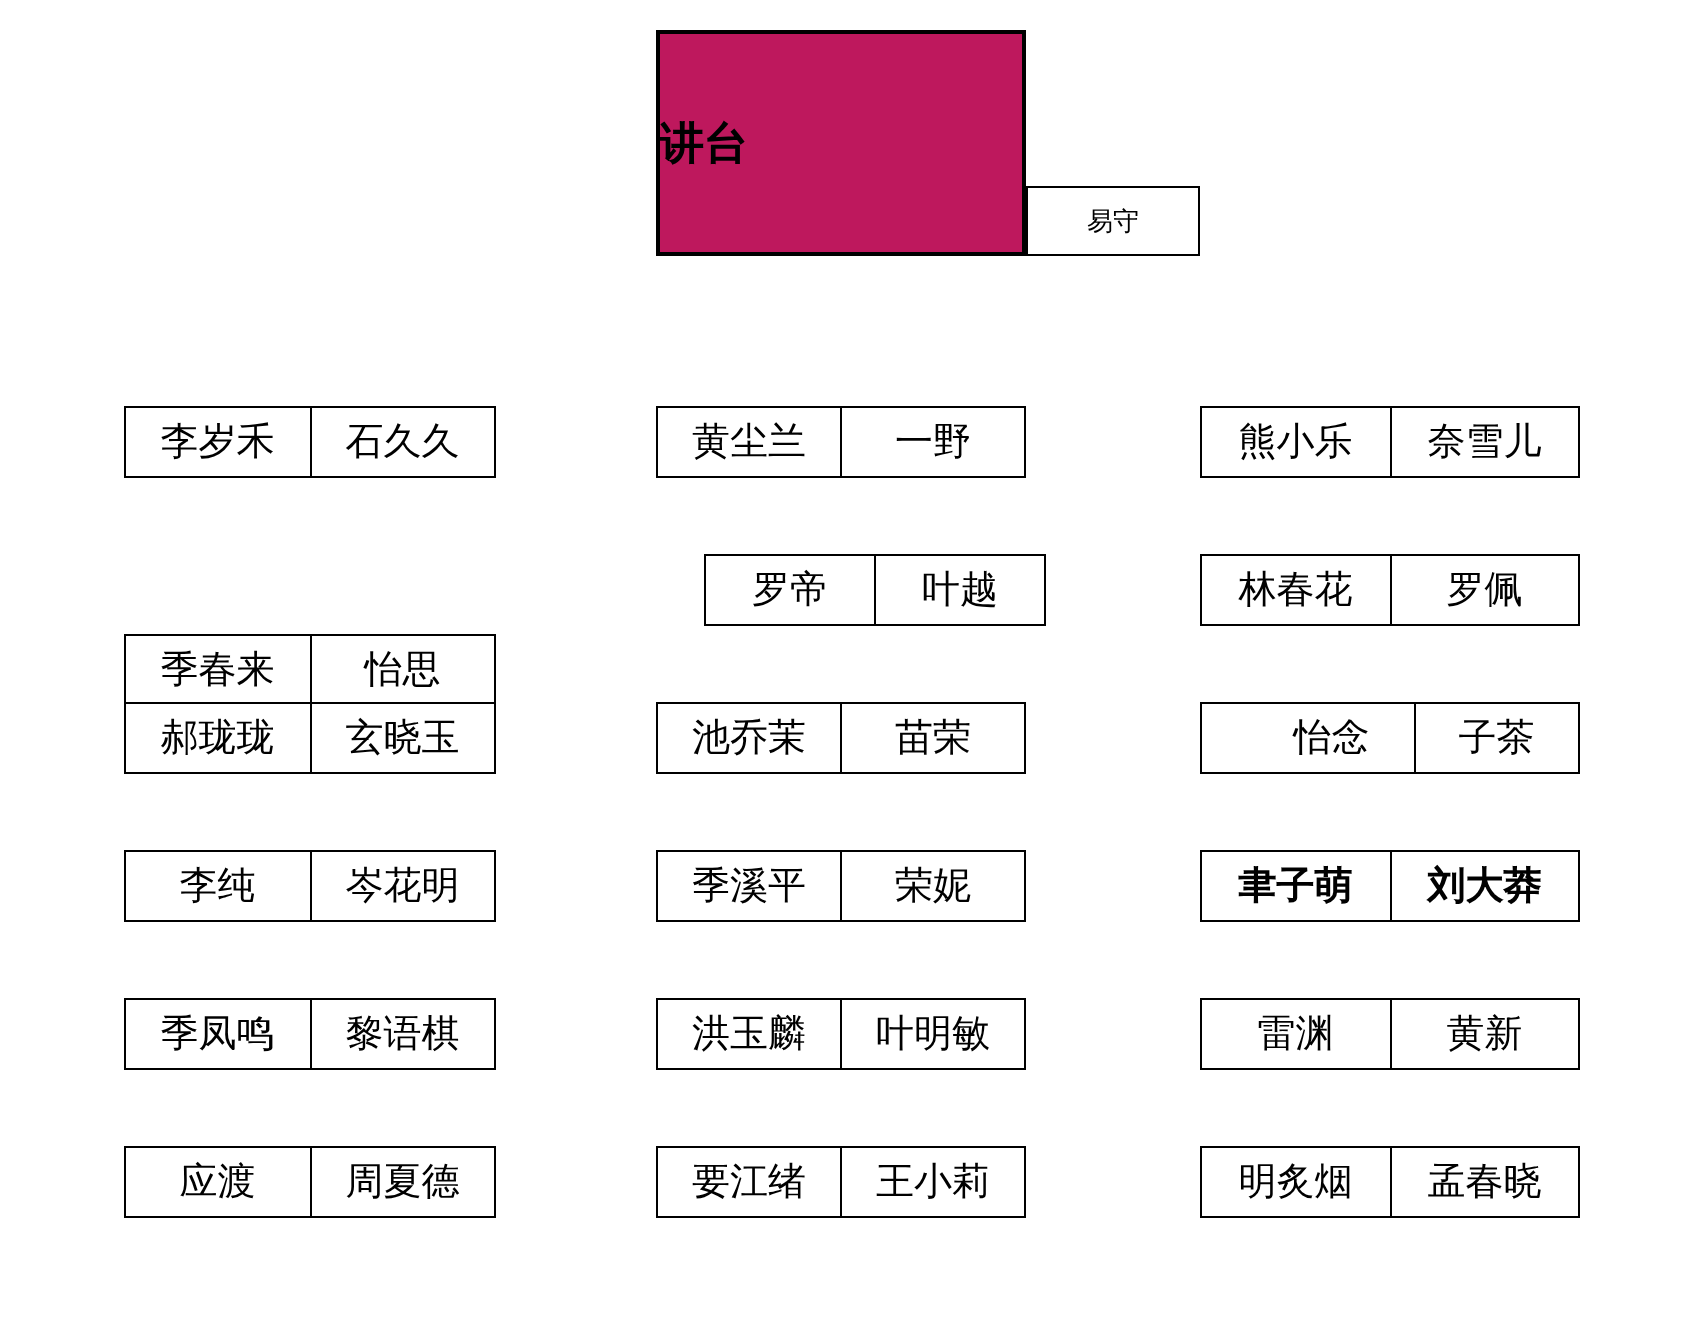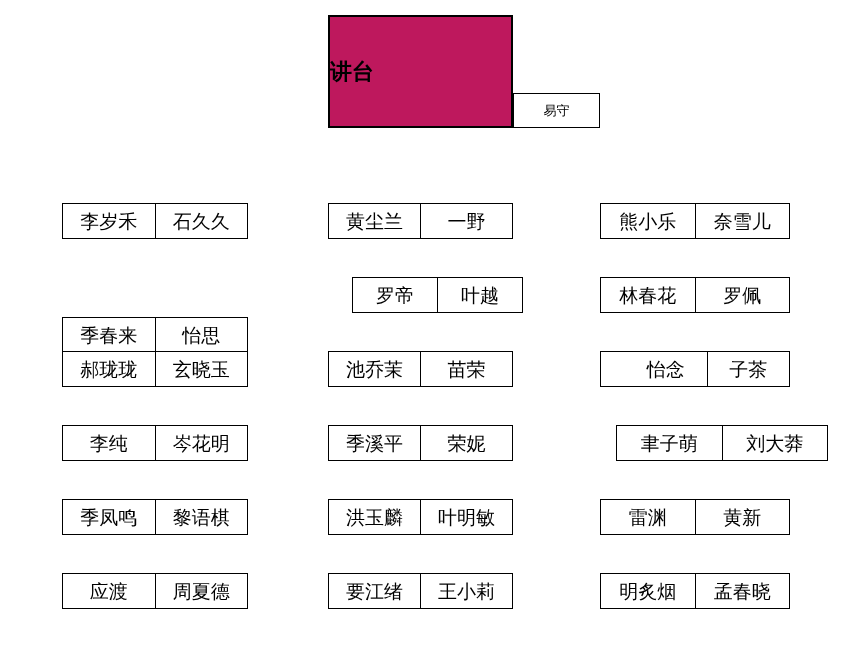--- a/index.html
+++ b/index.html
@@ -114,21 +114,21 @@
         <div class="seat">子茶</div>
       </div>
       <div class="desk" style="left: 62px; top: 425px; width: 186px;">
         <div class="seat">李纯</div>
         <div class="seat">岑花明</div>
       </div>
       <div class="desk" style="left: 328px; top: 425px; width: 185px;">
         <div class="seat">季溪平</div>
         <div class="seat">荣妮</div>
       </div>
-      <div class="desk" style="left: 616px; top: 425px; width: 212px;">
+      <div class="desk" style="left: 600px; top: 425px; width: 190px; font-weight: bold;">
         <div class="seat">聿子萌</div>
         <div class="seat">刘大莽</div>
       </div>
       <div class="desk" style="left: 62px; top: 499px; width: 186px;">
         <div class="seat">季凤鸣</div>
         <div class="seat">黎语棋</div>
       </div>
       <div class="desk" style="left: 328px; top: 499px; width: 185px;">
         <div class="seat">洪玉麟</div>
         <div class="seat">叶明敏</div>

